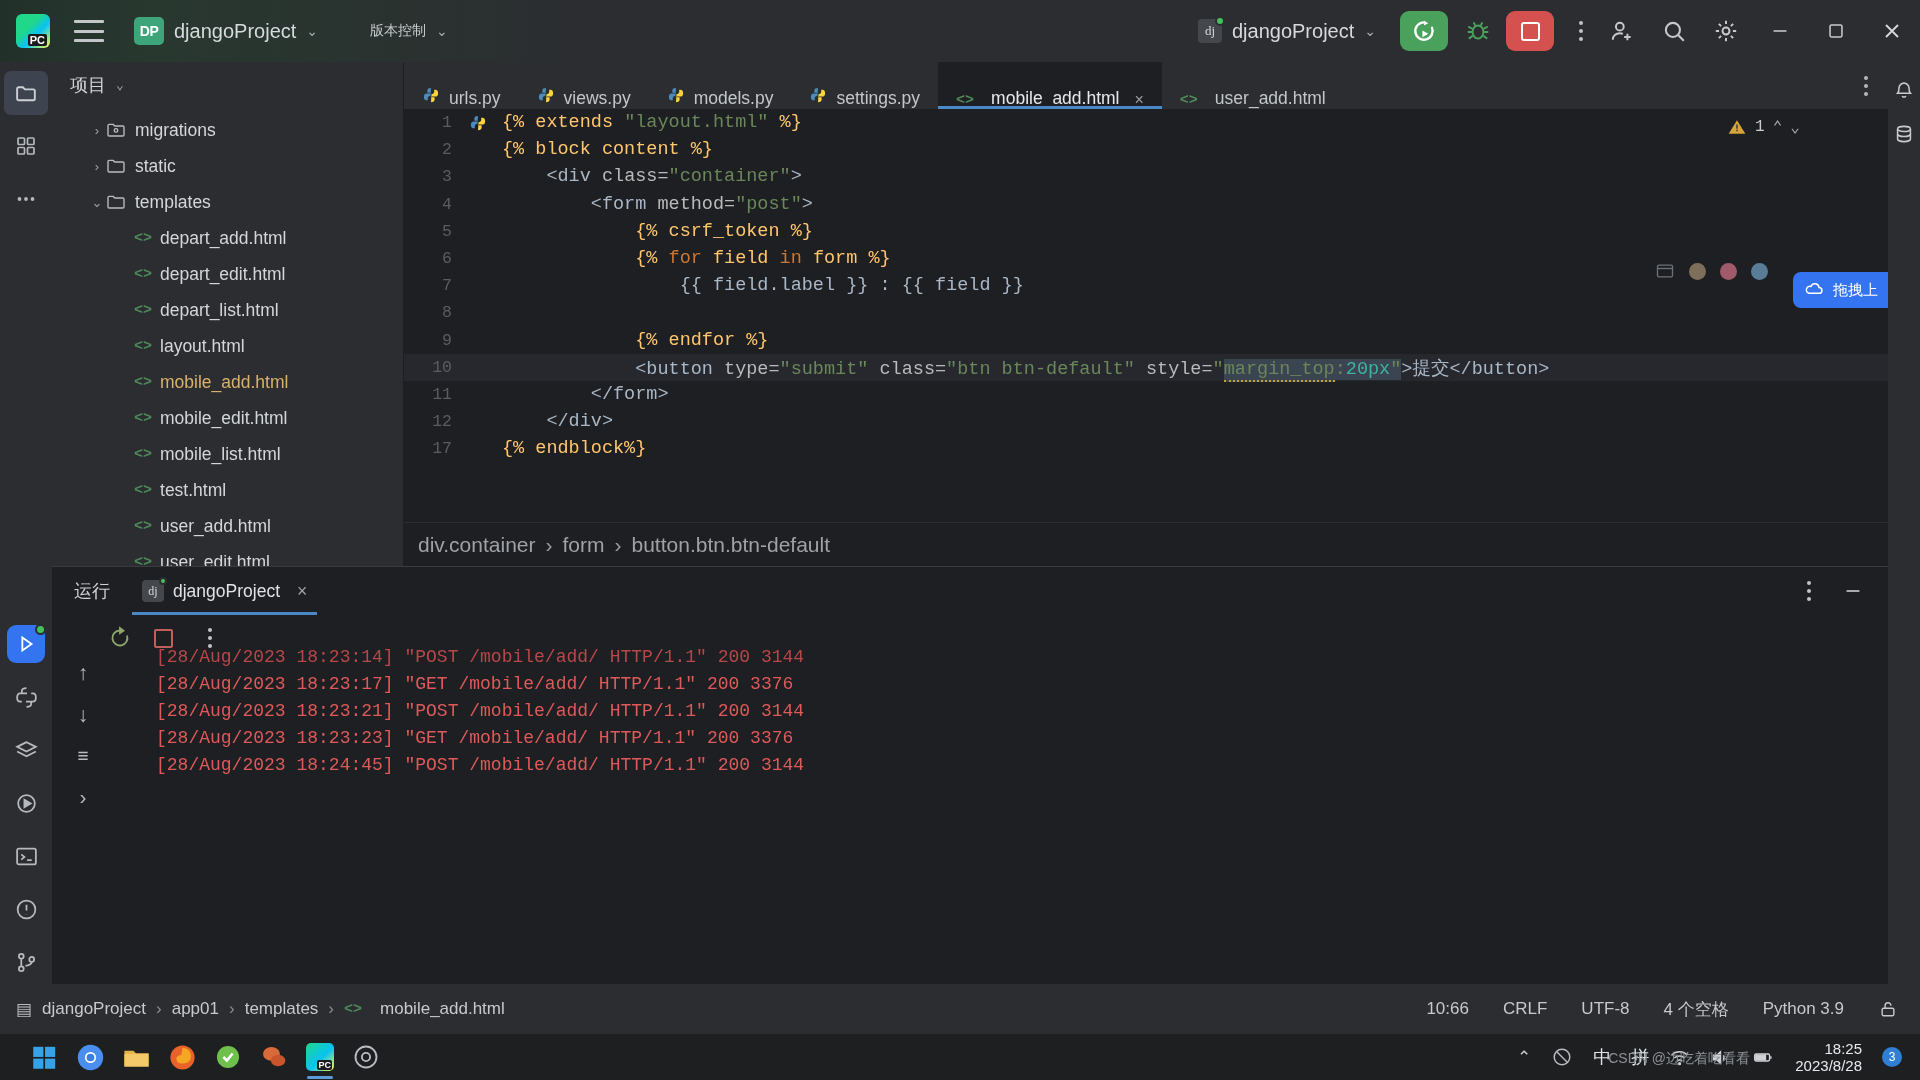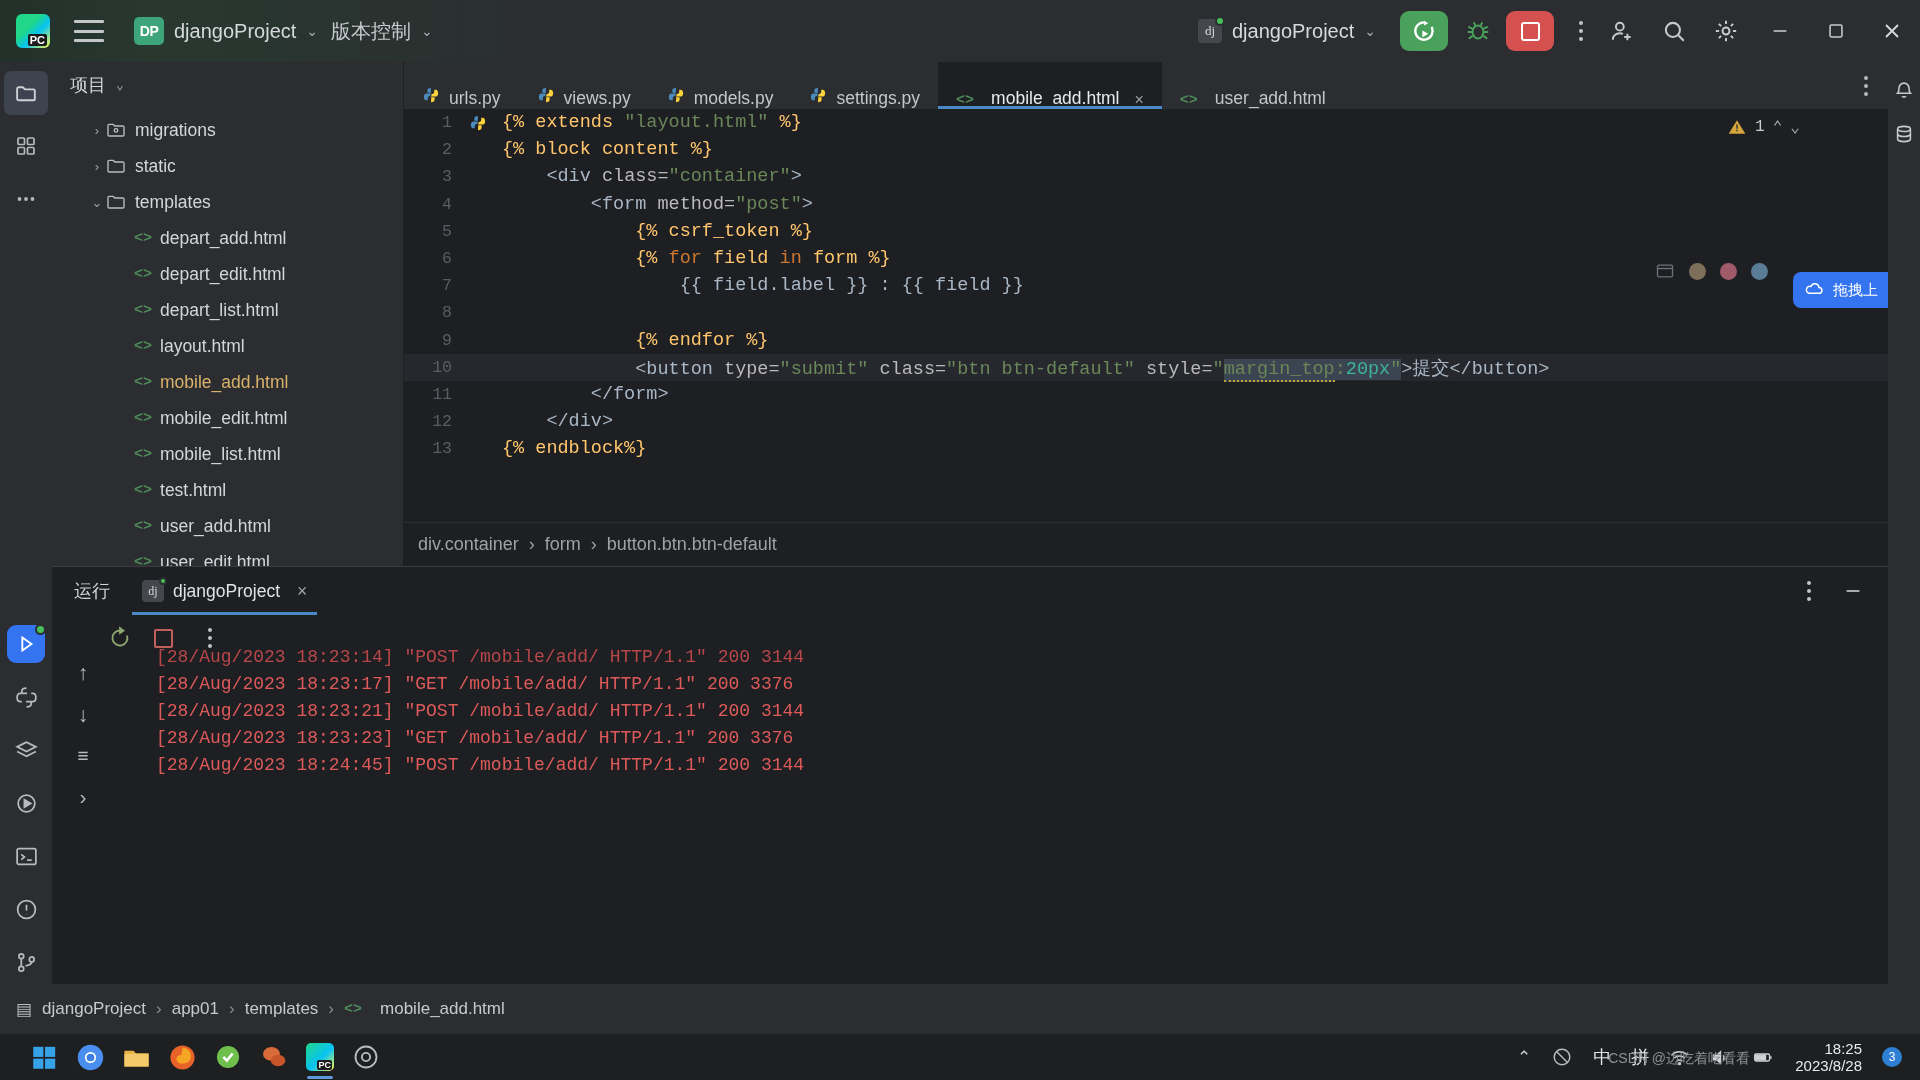--- a/index.html
+++ b/index.html
@@ -16,21 +16,21 @@
   .pc-logo::after { content:"PC"; position:absolute; right:3px; bottom:2px; font-size:11px;
     font-weight:bold; color:#fff; background:#1b1b1b; padding:0 2px; border-radius:2px; }
   .burger { width:30px; height:22px; margin-left:24px; display:flex; flex-direction:column;
     justify-content:space-between; cursor:pointer; }
   .burger i { display:block; height:3px; background:#c4c7ca; border-radius:1px; }
   .proj-badge { width:30px; height:28px; border-radius:5px; background:#3ea57a; color:#fff;
     font-size:14px; font-weight:bold; display:flex; align-items:center; justify-content:center;
     margin-left:30px; letter-spacing:-.5px;}
   .tb-text { font-size:20px; color:#d6d9dd; margin-left:10px; white-space:nowrap;}
   .chev { margin-left:10px; color:#a8abaf; font-size:14px; }
-  .vcs { margin-left:13px; font-size:20px; color:#c8cbcf; }
+  .vcs { margin-left:52px; font-size:14px; color:#c8cbcf; }
   .tb-spacer { flex:1; }
   .runcfg { display:flex; align-items:center; margin-right:6px;}
   .dj-icon { width:24px; height:24px; border-radius:4px; background:#44484d; position:relative;
     display:flex; align-items:center; justify-content:center; color:#d6d9dd; font-size:13px;
     font-family:"Liberation Serif", serif; }
   .dj-dot { position:absolute; right:-3px; top:-3px; width:10px; height:10px; border-radius:50%;
     background:#46c05a; border:2px solid #2b2d30; }
   .runbtn { width:48px; height:40px; border-radius:9px; background:#49a15b; margin-left:18px;
     display:flex; align-items:center; justify-content:center; }
   .dbgbtn { width:40px; height:40px; margin-left:10px; display:flex; align-items:center; justify-content:center;}
@@ -94,21 +94,21 @@
   .k-txt   { color:#a9b7c6; }
   .k-cn    { color:#a9b7c6; }
 
   .warnbar { position:absolute; right:88px; top:8px; display:flex; align-items:center; gap:8px;
     font-size:16px; color:#c9ccd0;}
   .inspect-dots { position:absolute; right:120px; top:152px; display:flex; gap:14px; align-items:center;}
   .ai-chip { position:absolute; right:0; top:144px; height:36px; background:#3574f0; border-radius:8px 0 0 8px;
      display:flex; align-items:center; padding:0 10px; gap:8px;margin-top:19px;}
 
   .breadcrumb { position:absolute; left:0; right:0; bottom:0; height:44px; background:#1e1f22;
-    display:flex; align-items:center; padding-left:14px; font-size:18px; color:#9ea1a6; gap:10px;
+    display:flex; align-items:center; padding-left:14px; font-size:21px; color:#9ea1a6; gap:10px;
     border-top:1px solid #2b2d30;text-align:center;}
 
   
   .runpanel { position:absolute; left:52px; top:566px; right:32px; bottom:96px; background:#1e1f22;
     border-top:1px solid #393b40;}
   .runhdr { height:48px; display:flex; align-items:center; padding-left:22px; gap:22px; }
   .runhdr .lbl { font-size:18px; color:#cfd2d6;}
   .runtab { display:flex; align-items:center; gap:9px; font-size:17.5px; color:#dfe2e6; height:48px;
     position:relative; padding:0 10px;}
   .runtab::after { content:""; position:absolute; left:0; right:0; bottom:0; height:3px; background:#4a88c7;}
@@ -491,21 +491,21 @@
         <div class="cline"><span class="gutter">3</span><span class="gutter-ic"></span><span class="ctext"><span class="k-html">    &lt;div </span><span class="k-attr">class=</span><span class="k-str">"container"</span><span class="k-html">&gt;</span></span></div>
         <div class="cline"><span class="gutter">4</span><span class="gutter-ic"></span><span class="ctext"><span class="k-html">        &lt;form </span><span class="k-attr">method=</span><span class="k-str">"post"</span><span class="k-html">&gt;</span></span></div>
         <div class="cline"><span class="gutter">5</span><span class="gutter-ic"></span><span class="ctext"><span class="k-tag">            {% csrf_token %}</span></span></div>
         <div class="cline"><span class="gutter">6</span><span class="gutter-ic"></span><span class="ctext"><span class="k-tag">            {% </span><span class="k-kw">for</span><span class="k-tag"> field </span><span class="k-kw">in</span><span class="k-tag"> form %}</span></span></div>
         <div class="cline"><span class="gutter">7</span><span class="gutter-ic"></span><span class="ctext"><span class="k-txt">                {{ field.label }} : {{ field }}</span></span></div>
         <div class="cline"><span class="gutter">8</span><span class="gutter-ic"></span><span class="cmtmark"></span></div>
         <div class="cline"><span class="gutter">9</span><span class="gutter-ic"></span><span class="ctext"><span class="k-tag">            {% endfor %}</span></span></div>
         <div class="cline hl-line"><span class="gutter">10</span><span class="gutter-ic"></span><span class="ctext"><span class="k-html">            &lt;button </span><span class="k-attr">type=</span><span class="k-str">"submit"</span><span class="k-attr"> class=</span><span class="k-str">"btn btn-default"</span><span class="k-attr"> style=</span><span class="k-str">"</span><span class="k-str sel squig">margin_top</span><span class="k-str sel">:</span><span class="k-num sel">20px</span><span class="k-str sel">"</span><span class="k-html">&gt;</span><span class="k-cn">提交</span><span class="k-html">&lt;/button&gt;</span></span></div>
         <div class="cline"><span class="gutter">11</span><span class="gutter-ic"></span><span class="ctext"><span class="k-html">        &lt;/form&gt;</span></span></div>
         <div class="cline"><span class="gutter">12</span><span class="gutter-ic"></span><span class="ctext"><span class="k-html">    &lt;/div&gt;</span></span></div>
-        <div class="cline"><span class="gutter">13</span><span class="gutter-ic"></span><span class="ctext"><span class="k-tag">{% endblock%}</span></span></div>
+        <div class="cline"><span class="gutter">17</span><span class="gutter-ic"></span><span class="ctext"><span class="k-tag">{% endblock%}</span></span></div>
       </div>
 
     <div class="breadcrumb" id="bc">
         <span>div.container</span>
         <span>›</span>
         <span>form</span>
         <span>›</span>
         <span>button.btn.btn-default</span>
       </div>
   </div>
@@ -564,20 +564,31 @@
         <span style="color:#b9bcc0;">▤</span>
         <span>djangoProject</span>
         <span style="color:#8b8e92;">›</span>
         <span>app01</span>
         <span style="color:#8b8e92;">›</span>
         <span>templates</span>
         <span style="color:#8b8e92;">›</span>
         <span class="htmlic">&lt;&gt;</span>
         <span>mobile_add.html</span>
       </div>
+    <div class="st-right">
+      <span>10:66</span>
+      <span>CRLF</span>
+      <span>UTF-8</span>
+      <span>4 个空格</span>
+      <span>Python 3.9</span>
+      <svg width="20" height="20" viewBox="0 0 24 24" fill="none" stroke="#c6c9cd" stroke-width="1.7">
+        <rect x="5" y="11" width="14" height="9" rx="1.6"></rect>
+          <path d="M8.5 11V8a3.5 3.5 0 0 1 7 0"></path>
+      </svg>
+    </div>
   </div>
 
   <div class="taskbar">
     <div class="tk-icons">
       <div class="tk-ic">
         <svg width="27" height="27" viewBox="0 0 24 24">
           <rect x="2" y="2.5" width="9" height="9" fill="#36a3e8"></rect>
             <rect x="12.5" y="2.5" width="9" height="9" fill="#36a3e8"></rect>
           <rect x="2" y="13" width="9" height="9" fill="#36a3e8"></rect>
             <rect x="12.5" y="13" width="9" height="9" fill="#36a3e8"></rect>

